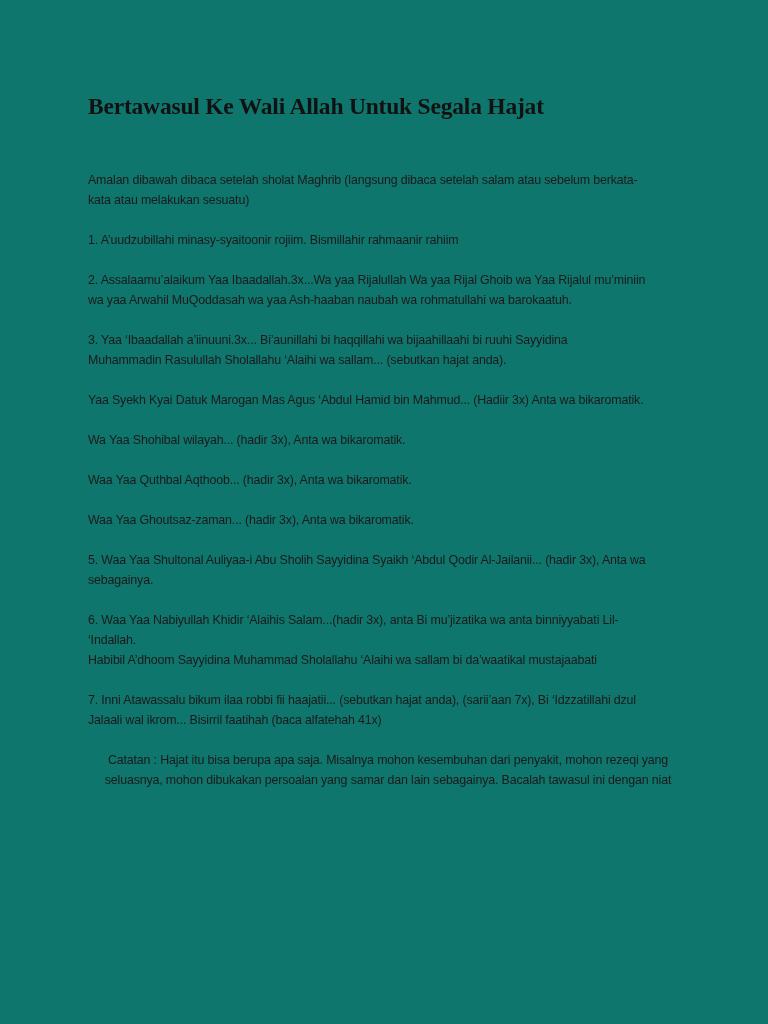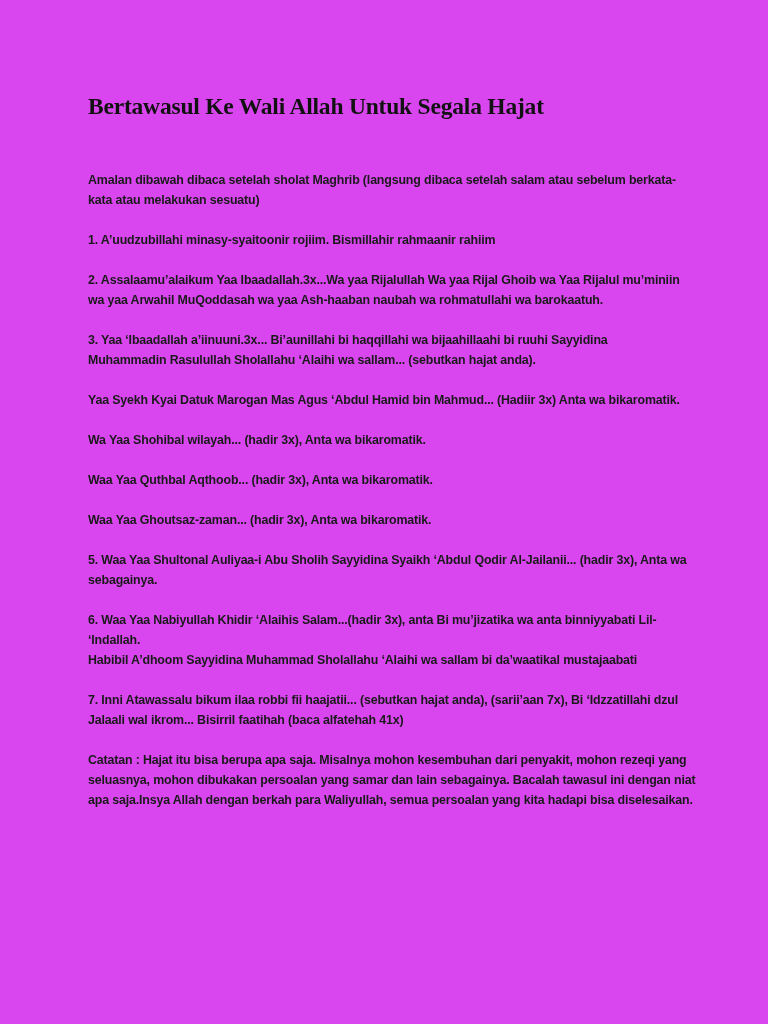--- a/index.html
+++ b/index.html
@@ -12,21 +12,21 @@
       height: 1024px;
       position: relative;
       overflow: hidden;
       color: #111111;
     }
     .page {
       position: absolute;
       left: 0; top: 0;
       width: 768px;
       height: 1024px;
-      background: #d946ef;
+      background: #0f766e;
     }
     .title {
       position: absolute;
       left: 88px;
       top: 91px;
       margin: 0;
       font-family: "Liberation Serif", serif;
       font-weight: bold;
       font-size: 23.5px;
       line-height: 30px;
@@ -44,23 +44,22 @@
       line-height: 20px;
       color: #1a1a1a;
       letter-spacing: -0.15px;
     }
     .para {
       margin: 0 0 20px 0;
     }
     .line {
       display: block;
       white-space: nowrap;
-      font-weight: bold;
     }
-    .para.p-catatan { margin-bottom: 0; }
+    .para.p-catatan { margin-bottom: 0; text-align: center; }
   </style>
 </head>
 <body>
 
 <div class="page">
   <h1 class="title">Bertawasul Ke Wali Allah Untuk Segala Hajat</h1>
 
   <div class="body">
 
     <p class="para">
@@ -111,17 +110,16 @@
     </p>
 
     <p class="para">
       <span class="line">7. Inni Atawassalu bikum ilaa robbi fii haajatii... (sebutkan hajat anda), (sarii’aan 7x), Bi ‘Idzzatillahi dzul</span>
       <span class="line">Jalaali wal ikrom... Bisirril faatihah (baca alfatehah 41x)</span>
     </p>
 
     <p class="para p-catatan">
       <span class="line">Catatan : Hajat itu bisa berupa apa saja. Misalnya mohon kesembuhan dari penyakit, mohon rezeqi yang</span>
       <span class="line">seluasnya, mohon dibukakan persoalan yang samar dan lain sebagainya. Bacalah tawasul ini dengan niat</span>
-      <span class="line">apa saja.Insya Allah dengan berkah para Waliyullah, semua persoalan yang kita hadapi bisa diselesaikan.</span>
     </p>
 
   </div>
 </div>
 
 </body></html>

